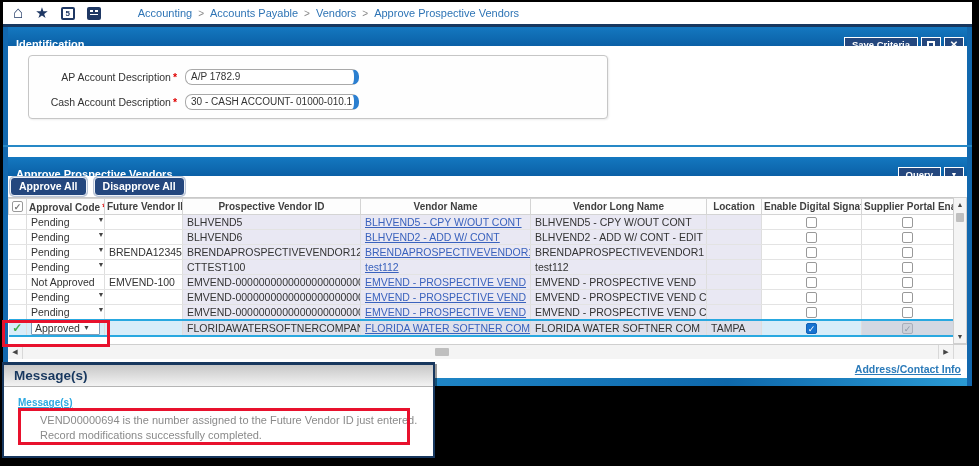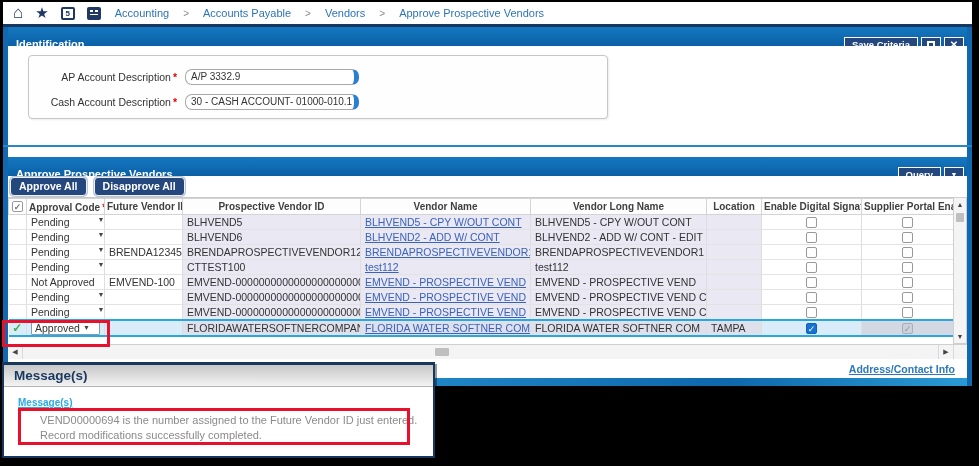--- a/index.html
+++ b/index.html
@@ -11,21 +11,21 @@
   .breadcrumb-bar { height:22px; display:flex; align-items:center; padding:0 10px; background:#fff; gap:14px; }
   .bc-icons { display:flex; align-items:center; gap:12px; }
   .home-ic { font-size:17px; color:#1f3864; font-weight:bold; line-height:14px; }
   .star-ic { font-size:15px; color:#1f3864; line-height:14px; }
   .sq5-ic { width:14px; height:13px; border:2px solid #1f3864; border-radius:2px; color:#1f3864; font-size:8px; font-weight:bold; display:flex; align-items:center; justify-content:center; }
   .grid-ic { width:14px; height:13px; background:#1f3864; border-radius:2px; position:relative; }
   .grid-ic::after { content:""; position:absolute; left:3px; top:3px; width:8px; height:7px; background:
      linear-gradient(#fff 0 0) 0 0/3px 2px no-repeat,
      linear-gradient(#fff 0 0) 0 4px/8px 1px no-repeat,
      linear-gradient(#fff 0 0) 5px 0/3px 2px no-repeat; }
-  #breadcrumb { display:flex; align-items:center; gap:14px; font-size:11px; }
+  #breadcrumb { display:flex; align-items:center; gap:6px; font-size:11px;margin-left:23px; }
   .bc-item { color:#2e74b5; cursor:pointer; }
   .bc-sep { color:#8a8a8a; font-size:10px; }
   .navy-line { height:3px; background:#17375e; }
 
   .app-body { flex:1; min-height:0; border-left:5px solid #1268ae; border-right:5px solid #1268ae; display:flex; flex-direction:column; background:#fff; }
 
   
   .titlebar { height:19px; flex:0 0 19px; background:linear-gradient(180deg,#1478c0,#0b60a6); display:flex; align-items:center; padding:15px 3px 0 8px; }
   .titlebar .title { color:#fff; font-size:11px; font-weight:bold; }
   .tb-right { margin-left:auto; display:flex; align-items:center; gap:3px; }
@@ -79,21 +79,21 @@
   .v-thumb { width:8px; height:9px; background:#bfbfbf; border-radius:1px; margin-top:2px; }
   .v-spacer { flex:1; }
   .hscroll { height:15px; flex:0 0 15px; display:flex; align-items:stretch; background:#f4f4f4; border-top:1px solid #cfcfcf; }
   .h-arrow-box { width:15px; border-right:1px solid #d8d8d8; display:flex; align-items:center; justify-content:center; font-size:7px; color:#444; cursor:pointer; }
   .h-track { flex:1; position:relative; }
   .h-thumb { position:absolute; left:412px; top:3px; width:14px; height:8px; background:#bfbfbf; border-radius:1px; cursor:pointer; }
   .h-arrow-right { width:15px; border-left:1px solid #d8d8d8; display:flex; align-items:center; justify-content:center; font-size:7px; color:#444; cursor:pointer; }
   .h-corner { width:14px; border-left:1px solid #d8d8d8; background:#f4f4f4; }
 
   
-  .bottom-strip { height:19px; flex:0 0 19px; background:#fff; display:flex; align-items:center; justify-content:flex-end; padding-right:12px; }
+  .bottom-strip { height:19px; flex:0 0 19px; background:#fff; display:flex; align-items:center; justify-content:flex-end; padding-right:6px; }
   .addr-link { color:#2a7ab9; font-size:10.5px; font-weight:bold; text-decoration:underline; cursor:pointer; }
   .blue-strip { height:8px; flex:0 0 8px; background:linear-gradient(90deg,#0b5d9e,#2189c9 40%,#0e68ab 75%,#2a9ad4); }
 
   
   #message-panel { position:absolute; left:2px; top:362px; width:433px; height:96px; background:#fff; border:2px solid #17375e; border-top-width:3px; box-shadow:2px 2px 0 rgba(0,0,0,0.4); }
   .msg-header { height:22px; background:linear-gradient(180deg,#c7c7c7,#f3f3f3); border-bottom:1px solid #b5b5b5; display:flex; align-items:center; padding-left:10px; }
   .msg-title { color:#17375e; font-size:13.5px; font-weight:bold; }
   .msg-body { padding:5px 10px 0 14px; }
   .msg-link { color:#2da9e1; font-size:10px; font-weight:bold; text-decoration:underline; cursor:pointer; }
   .msg-lines { margin:3px 0 0 22px; }
@@ -141,21 +141,21 @@
           <span class="tb-btn sq">
               <span class="close-ic">✕</span>
             </span>
         </div>
       </div>
 
       <div class="id-panel">
         <div class="fieldset-box">
           <div class="field-row">
             <span class="field-label"><span>AP Account Description</span><span class="req">*</span></span>
-            <div class="input-box">A/P 3332.9</div>
+            <div class="input-box">A/P 1782.9</div>
           </div>
           <div class="field-row">
             <span class="field-label"><span>Cash Account Description</span><span class="req">*</span></span>
             <div class="input-box">30 - CASH ACCOUNT- 01000-010.1</div>
           </div>
         </div>
       </div>
 
       <div class="separator-zone"></div>
 

